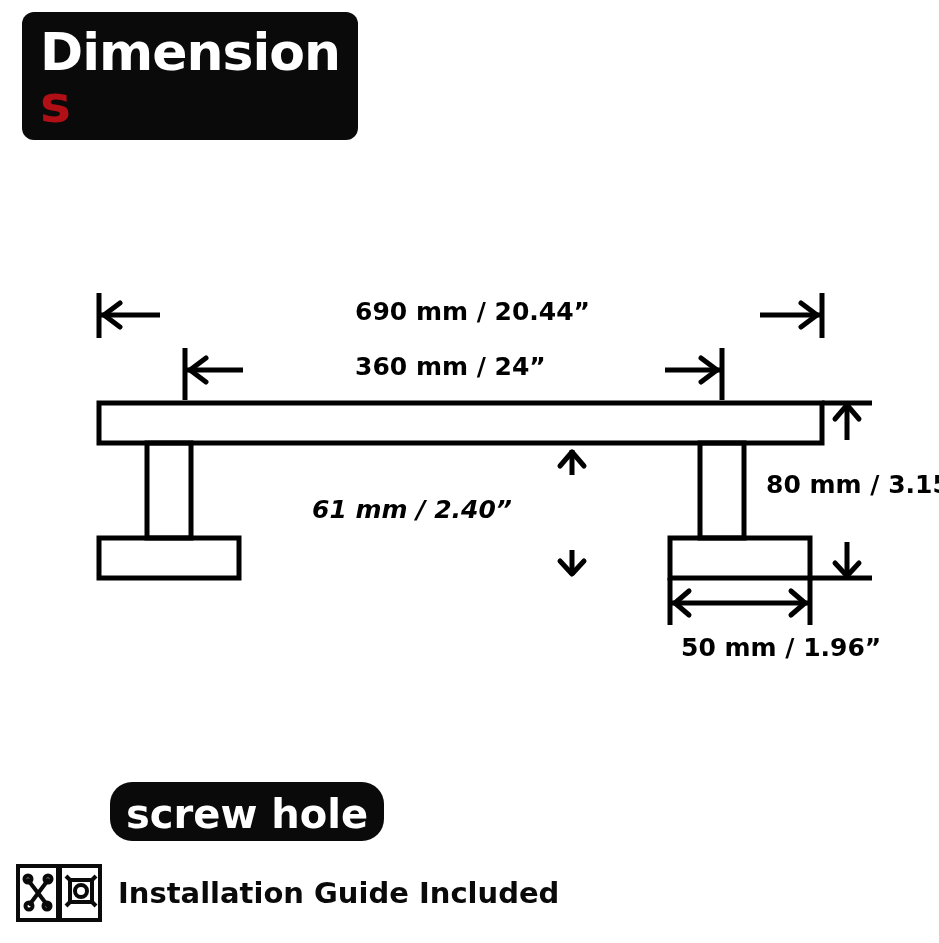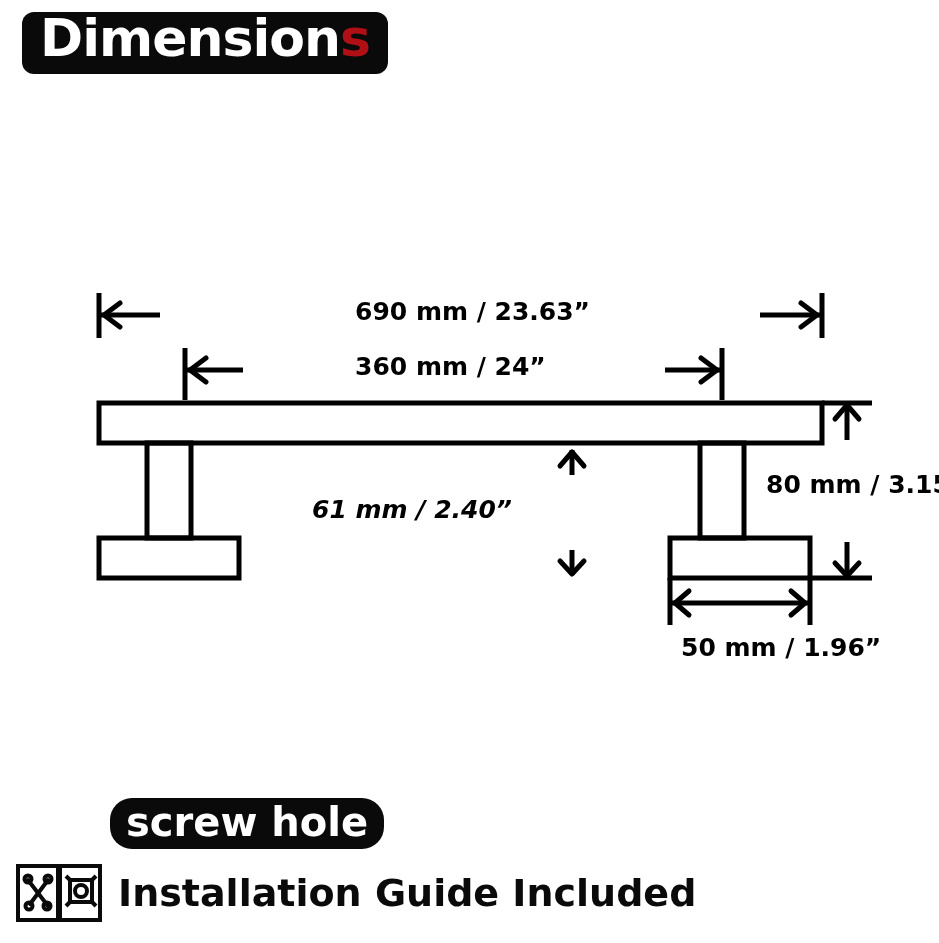--- a/index.html
+++ b/index.html
@@ -15,23 +15,24 @@
     overflow: hidden;
   }
 
   
   #title-badge {
     position: absolute;
     left: 22px;
     top: 12px;
     background: #0a0a0a;
     border-radius: 12px;
-    padding: 0 18px 10px 18px;
+    padding: 14px 18px 10px 18px;
     display: flex;
     align-items: baseline;
+    flex-direction: column;
   }
   #title-badge .t-main {
     color: #ffffff;
     font-family: "DejaVu Sans", sans-serif;
     font-weight: bold;
     font-size: 52px;
     letter-spacing: -1px;
     line-height: 1;
   }
   #title-badge .t-accent {
@@ -72,24 +73,23 @@
     position: absolute;
     left: 110px;
     top: 782px;
     display: flex;
     align-items: center;
     white-space: nowrap;
   }
   #screw-pill {
     background: #0a0a0a;
     border-radius: 22px;
-    padding: 4px 16px 7px 16px;
+    padding: 12px 16px 7px 16px;
     display: flex;
     align-items: flex-end;
-    margin-top: 16px;
   }
   #screw-pill .s-main {
     color: #ffffff;
     font-family: "DejaVu Sans", sans-serif;
     font-weight: bold;
     font-size: 40px;
     line-height: 1;
   }
   #screw-pill .s-accent {
     color: #b10f16;
@@ -118,21 +118,21 @@
   }
   #footer-icon {
     width: 86px;
     height: 62px;
     flex: 0 0 auto;
   }
   #footer-text {
     margin-left: 16px;
     font-family: "DejaVu Sans", sans-serif;
     font-weight: bold;
-    font-size: 38px;
+    font-size: 29px;
     color: #0a0a0a;
     white-space: nowrap;
   }
 </style>
 </head>
 <body>
 
 <div id="title-badge">
   <span class="t-main">Dimension</span>
     <span class="t-accent">s</span>
@@ -184,21 +184,21 @@
       <polyline points="560,206 572,192 584,206"></polyline>
       <polyline points="560,301 572,314 584,301"></polyline>
       <polyline points="835,159 847,145 859,159"></polyline>
       <polyline points="835,303 847,316 859,303"></polyline>
       <polyline points="689,331 675,343 689,355"></polyline>
       <polyline points="791,331 805,343 791,355"></polyline>
     </g>
   </svg>
 </div>
 
-<div class="dim-label" id="label-overall">690  mm / 23.63”</div>
+<div class="dim-label" id="label-overall">690  mm / 20.44”</div>
 <div class="dim-label" id="label-center">360  mm / 24”</div>
 <div class="dim-label" id="label-height">61  mm / 2.40”</div>
 <div class="dim-label" id="label-depth">80  mm / 3.15”</div>
 <div class="dim-label" id="label-base">50  mm / 1.96”</div>
 
 <div id="screw-banner">
   <div id="screw-pill">
     <span class="s-main">screw hole</span>
   </div>
 </div>

